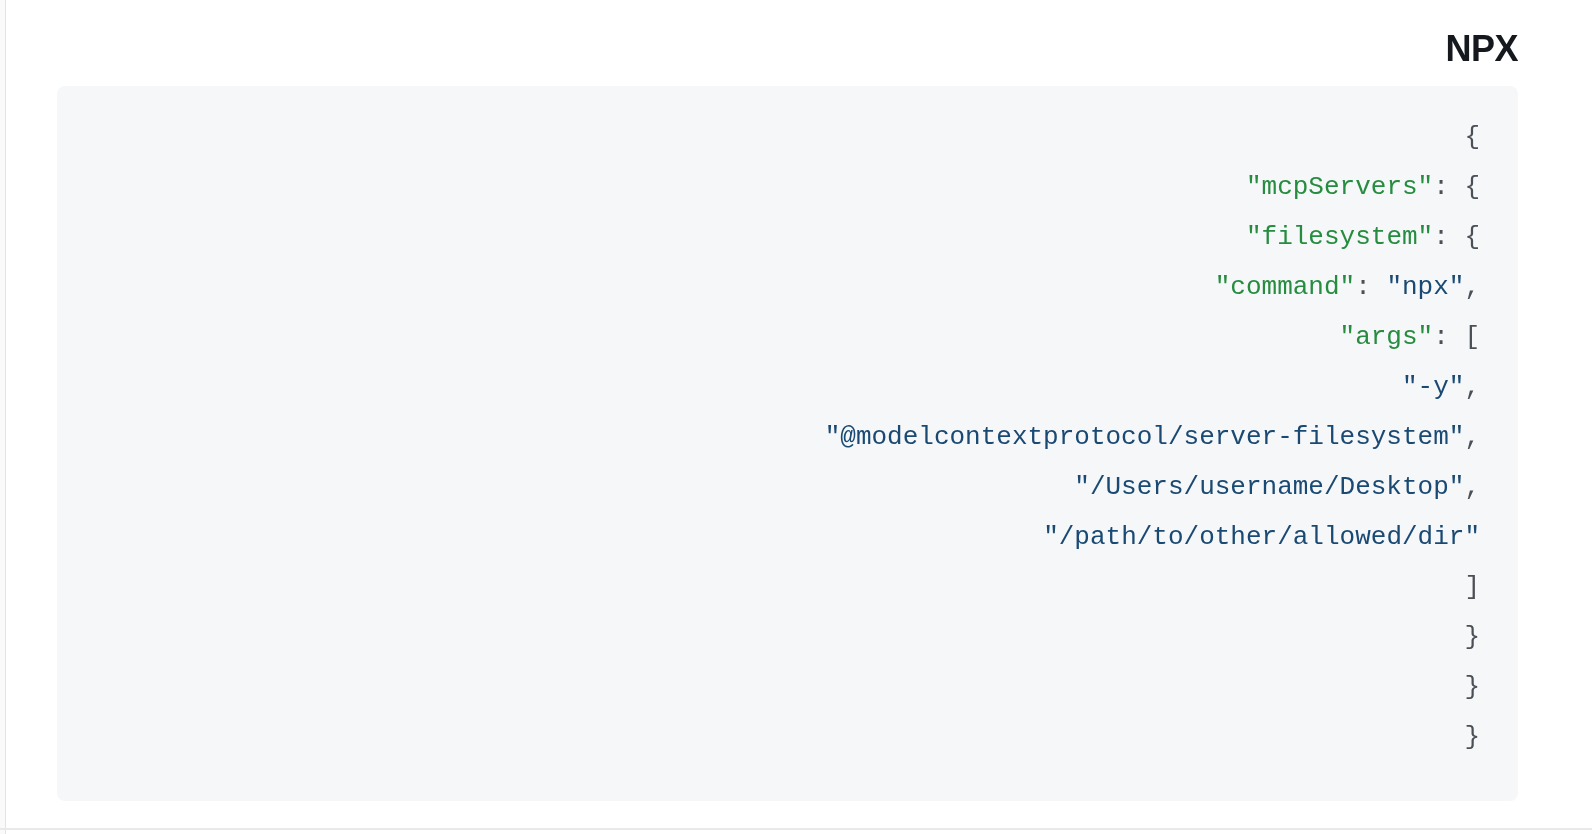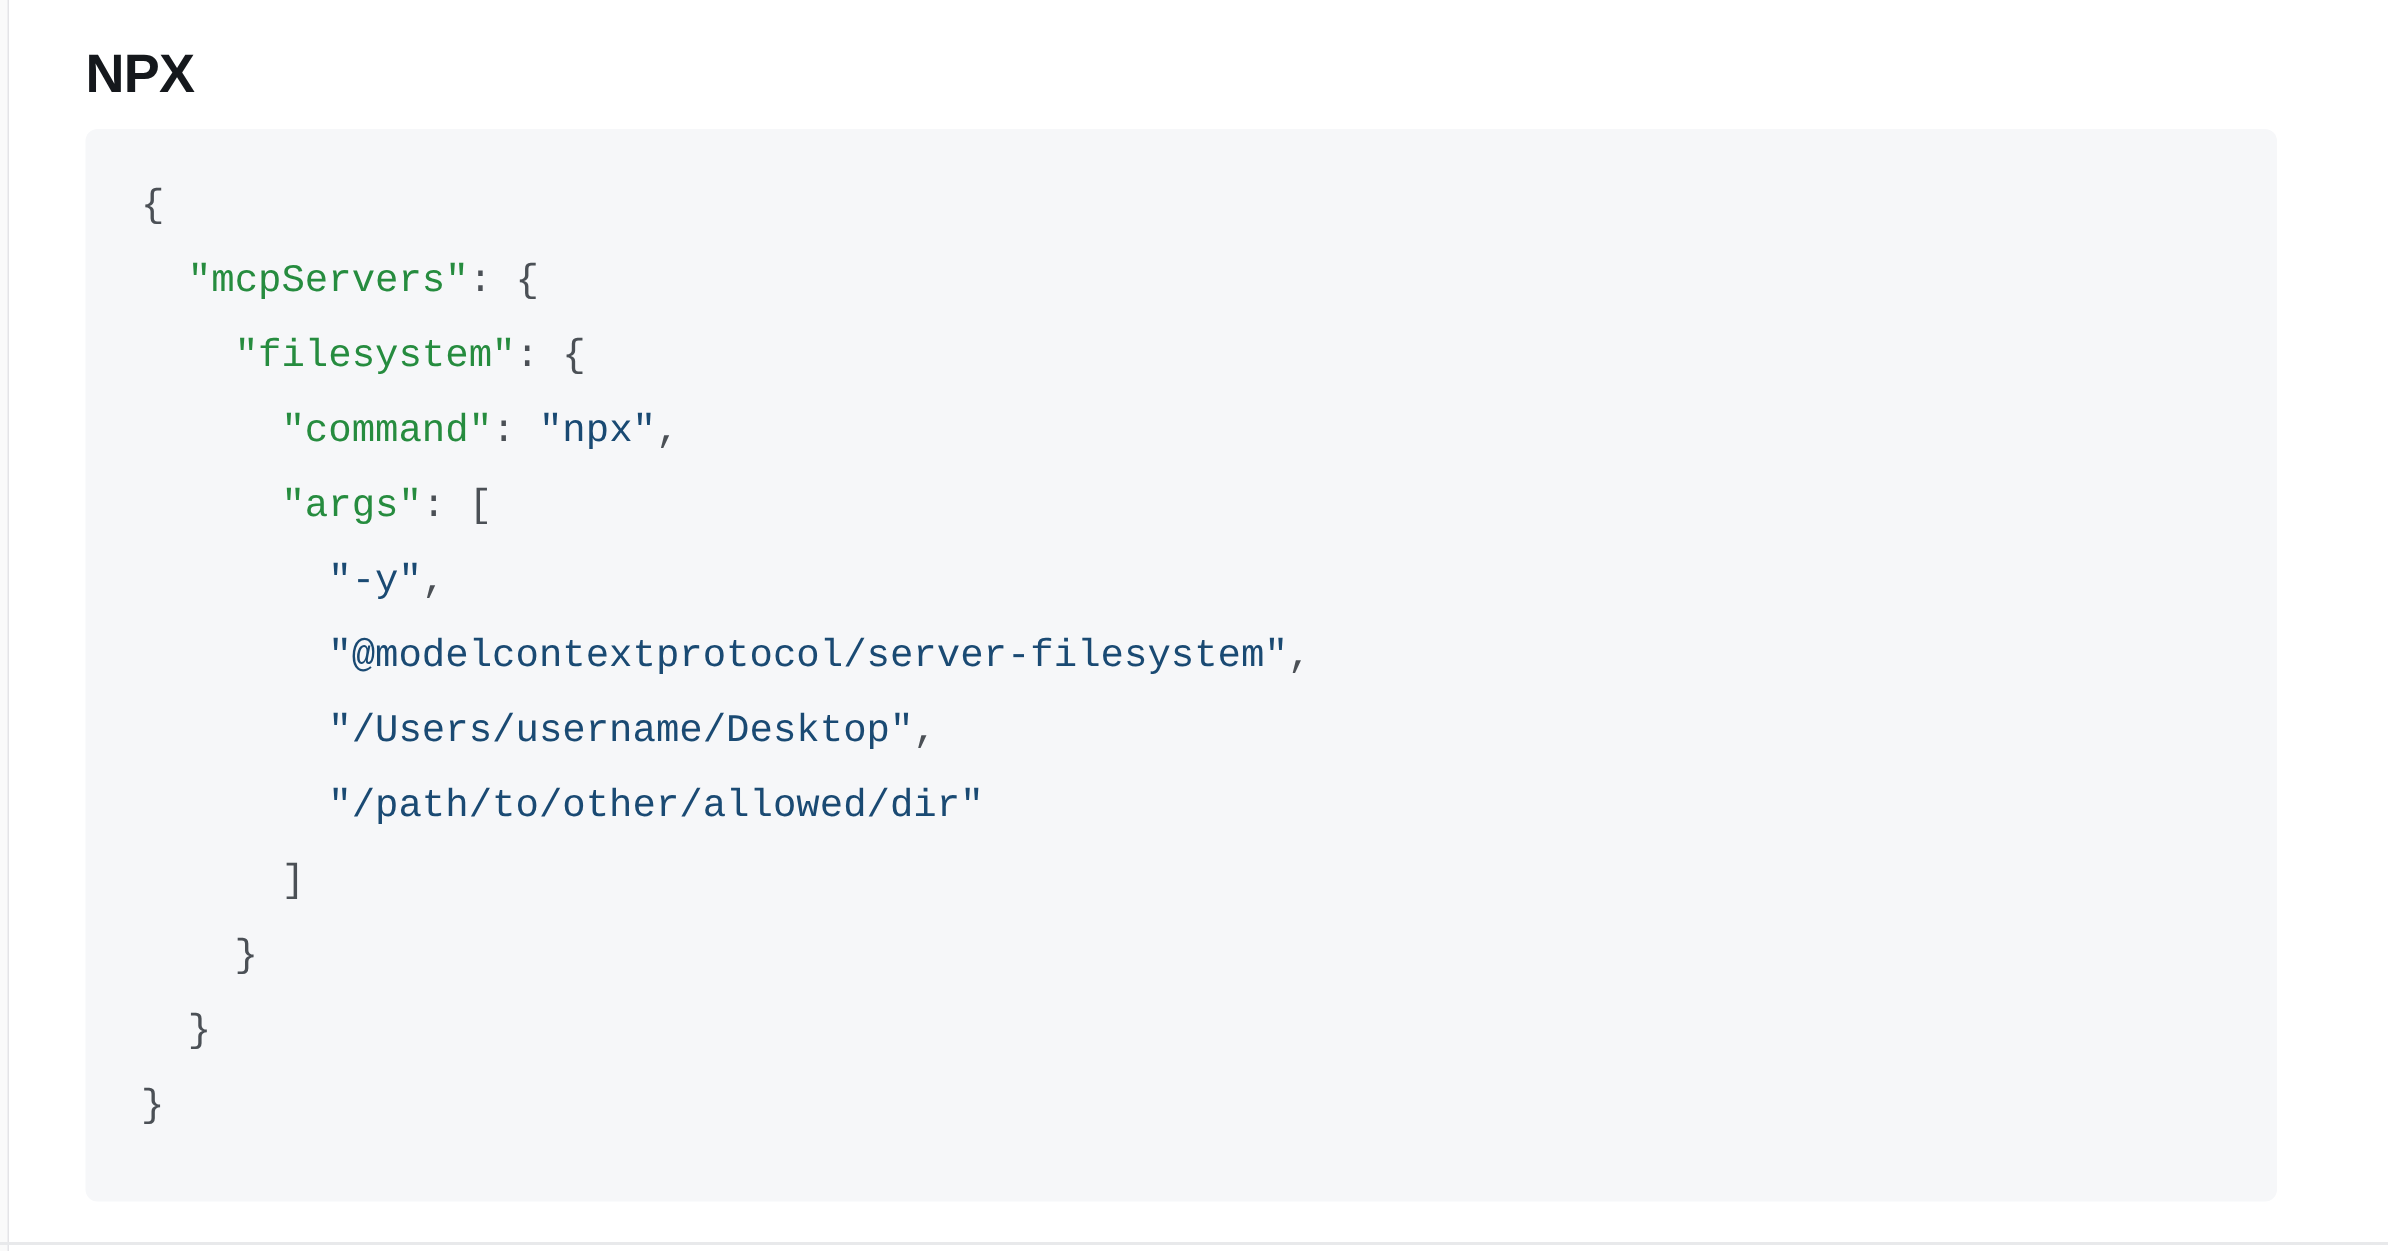--- a/index.html
+++ b/index.html
@@ -1,15 +1,15 @@
 <!DOCTYPE html>
 <html style="--heading-color: #15181c; --code-bg: #f6f7f9; --punct-color: #4b5056; --key-color: #268c3f; --string-color: #1a4a73;"><head>
 <meta charset="utf-8">
 <style>
-  * { margin: 0; padding: 0; box-sizing: border-box; }
+  * { margin: 0; padding: 0; box-sizing: border-box; text-align: right; }
   html, body {
     width: 1592px;
     height: 834px;
     background: #ffffff;
     font-family: "Liberation Sans", "DejaVu Sans", sans-serif;
     overflow: hidden;
     position: relative;
   }
   .left-edge {
     position: absolute;

